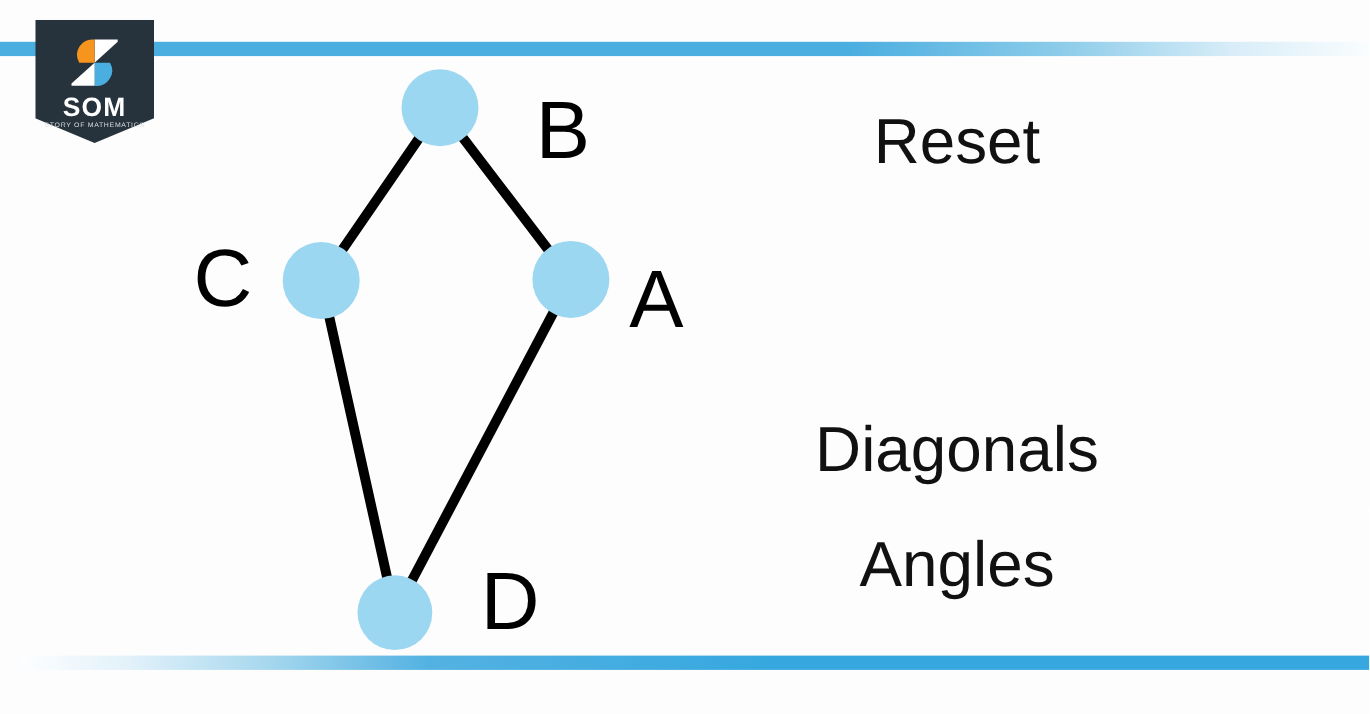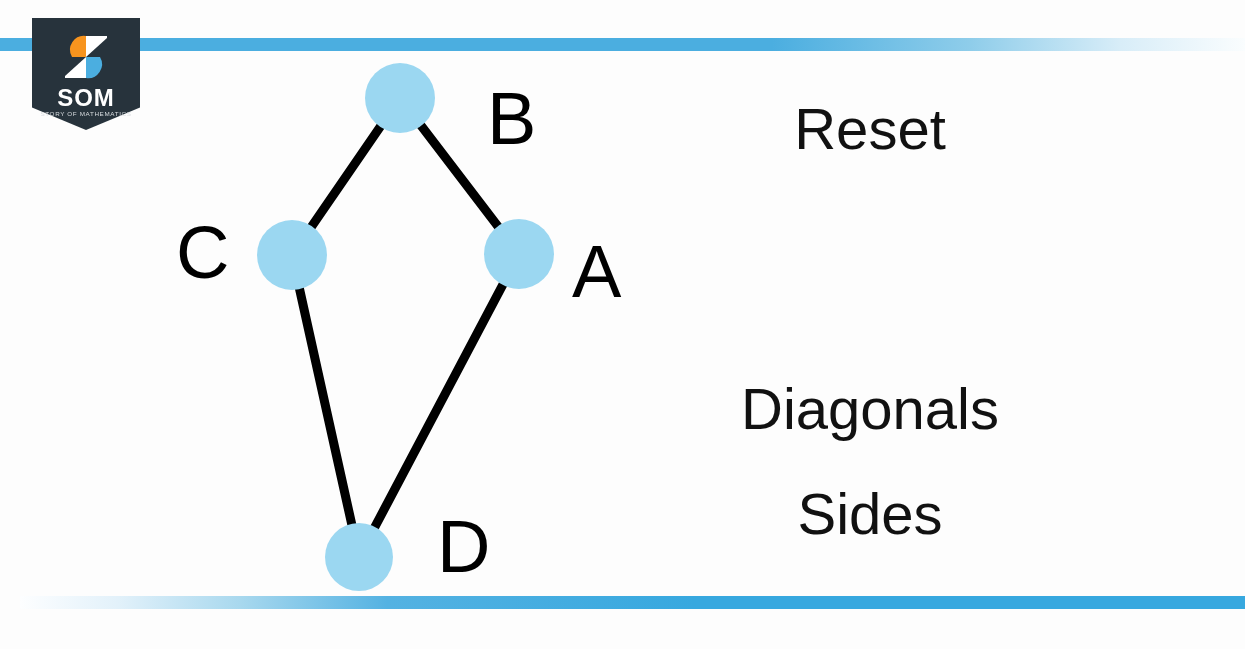--- a/index.html
+++ b/index.html
@@ -176,18 +176,18 @@
 
     <div class="vertex-label" style="left:487px; top:82px;">B</div>
     <div class="vertex-label" style="left:176px; top:216px;">C</div>
     <div class="vertex-label" style="left:572px; top:235px;">A</div>
     <div class="vertex-label" style="left:437px; top:510px;">D</div>
   </div>
 
   <div class="controls">
     <div class="control-item ctl-0">Reset</div>
     <div class="control-item ctl-2">Diagonals</div>
-    <div class="control-item ctl-3">Sides</div>
+    <div class="control-item ctl-3">Angles</div>
   </div>
 
   <div class="bar bar-bottom"></div>
 
 </div>
 
 </body></html>

